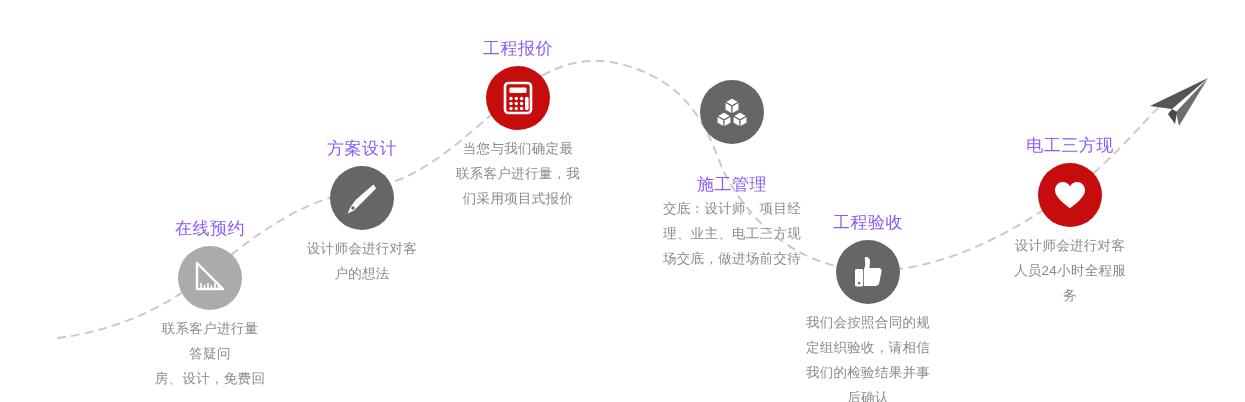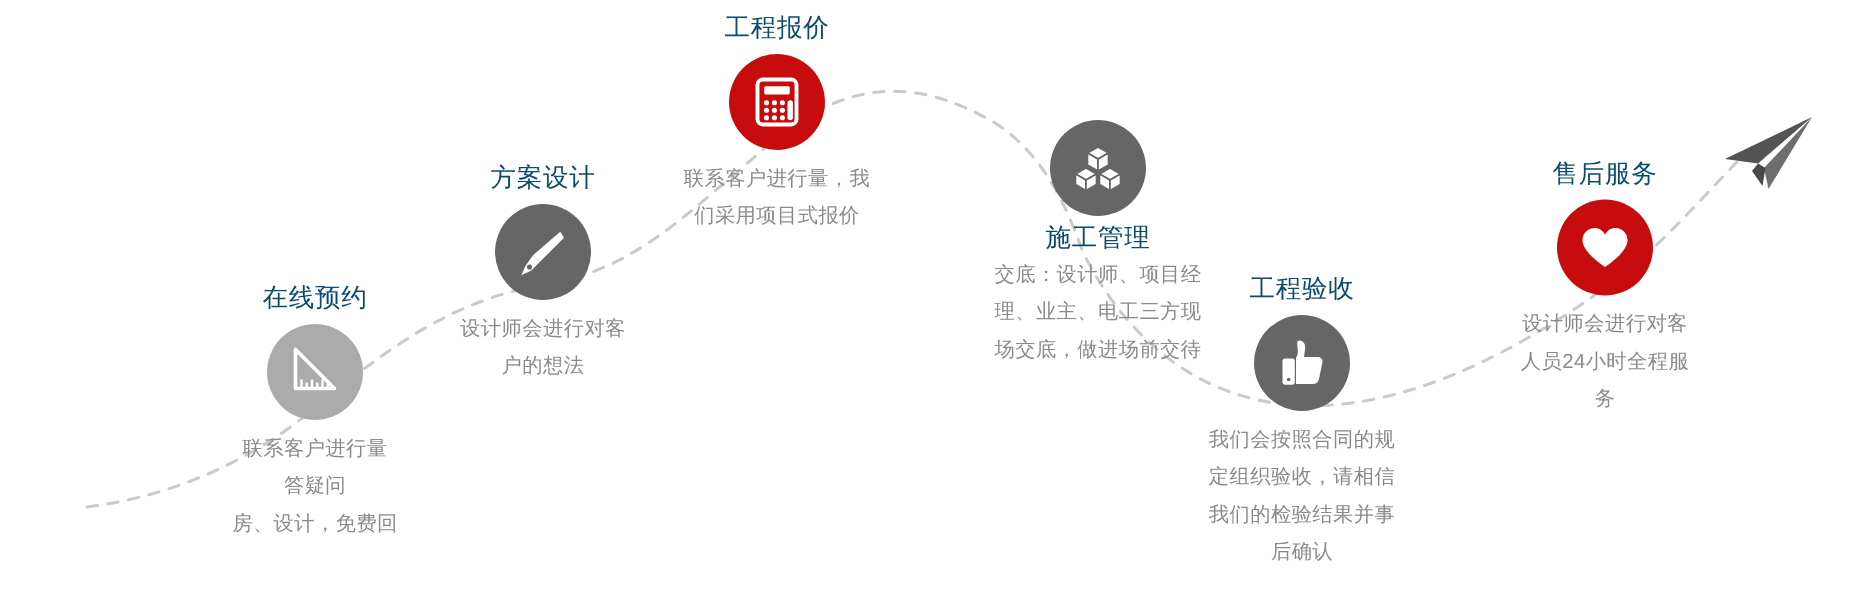--- a/index.html
+++ b/index.html
@@ -27,23 +27,24 @@
     pointer-events: none;
   }
   .step {
     position: absolute;
     width: 180px;
     text-align: center;
   }
   .step-title {
     font-size: 17px;
     line-height: 22px;
-    color: #0c4a6e;
+    color: #8b5cf6;
     letter-spacing: 0.5px;
     white-space: nowrap;
+    margin-top: 30px;
   }
   .step-icon {
     width: 64px;
     height: 64px;
     border-radius: 50%;
     margin: 6px auto 6px auto;
     display: flex;
     align-items: center;
     justify-content: center;
   }
@@ -153,20 +154,21 @@
             <circle cx="17.3" cy="24.5" r="1.7"></circle>
             <circle cx="22.6" cy="24.5" r="1.7"></circle>
           <circle cx="12" cy="29.5" r="1.7"></circle>
             <circle cx="17.3" cy="29.5" r="1.7"></circle>
             <circle cx="22.6" cy="29.5" r="1.7"></circle>
           <rect x="26" y="17.8" width="3.6" height="13.4" rx="1.8"></rect>
         </g>
       </svg>
     </div>
     <div class="step-desc">
+      <div>当您与我们确定最</div>
       <div>联系客户进行量，我</div>
       <div>们采用项目式报价</div>
     </div>
   </div>
 
   <div class="step" id="step-4" style="width:200px;">
     <div class="step-icon icon-gray-dark">
       <svg width="38" height="38" viewBox="0 0 38 38">
         <g fill="#ffffff" stroke="#666666" stroke-width="1.1" stroke-linejoin="round">
           <path d="M19 5 L26 9 L19 13 L12 9 Z"></path>
@@ -203,21 +205,21 @@
     </div>
     <div class="step-desc">
       <div>我们会按照合同的规</div>
       <div>定组织验收，请相信</div>
       <div>我们的检验结果并事</div>
       <div>后确认</div>
     </div>
   </div>
 
   <div class="step" id="step-6">
-    <div class="step-title">售后服务</div>
+    <div class="step-title">电工三方现</div>
     <div class="step-icon icon-red">
       <svg width="38" height="38" viewBox="0 0 38 38">
         <path d="M19 32 C19 32 4 22.5 4 14.2 C4 9.4 7.7 6 12 6
                  C15 6 17.7 7.8 19 10.4 C20.3 7.8 23 6 26 6
                  C30.3 6 34 9.4 34 14.2 C34 22.5 19 32 19 32 Z" fill="#ffffff"></path>
       </svg>
     </div>
     <div class="step-desc">
       <div>设计师会进行对客</div>
       <div>人员24小时全程服</div>

